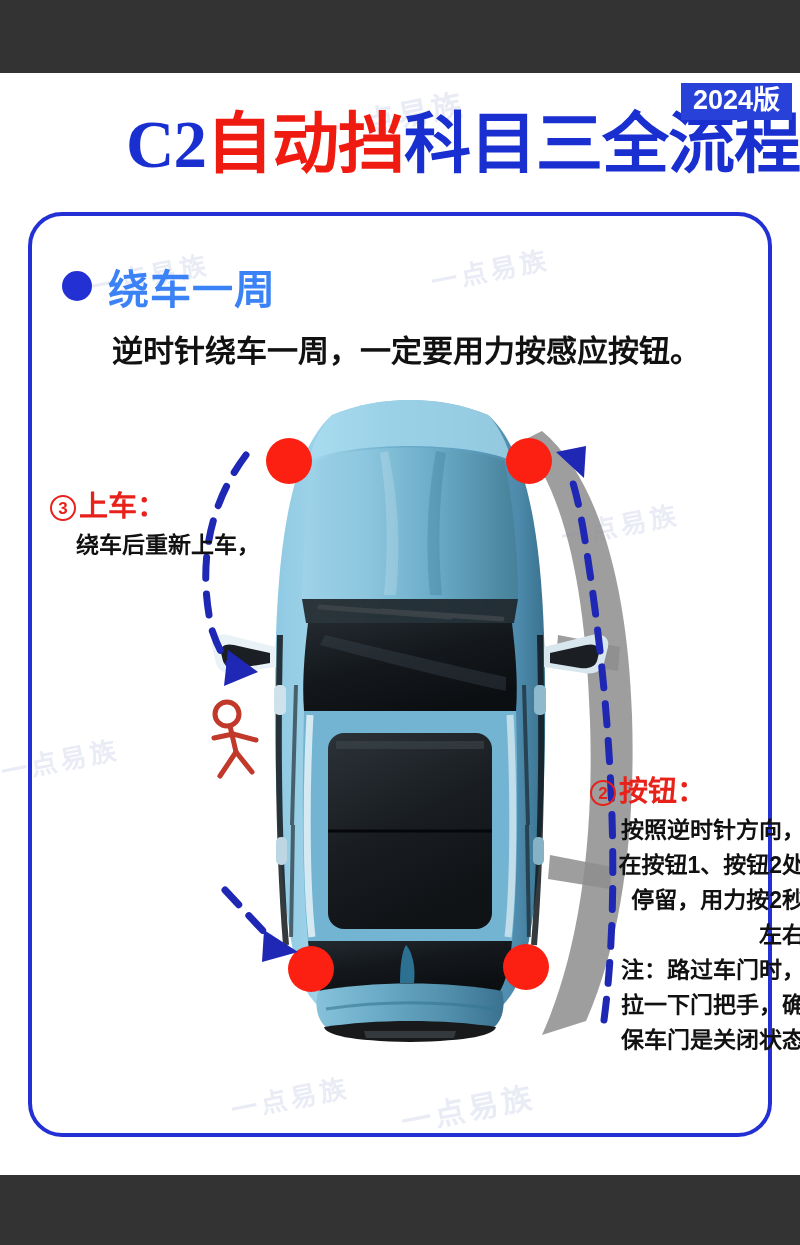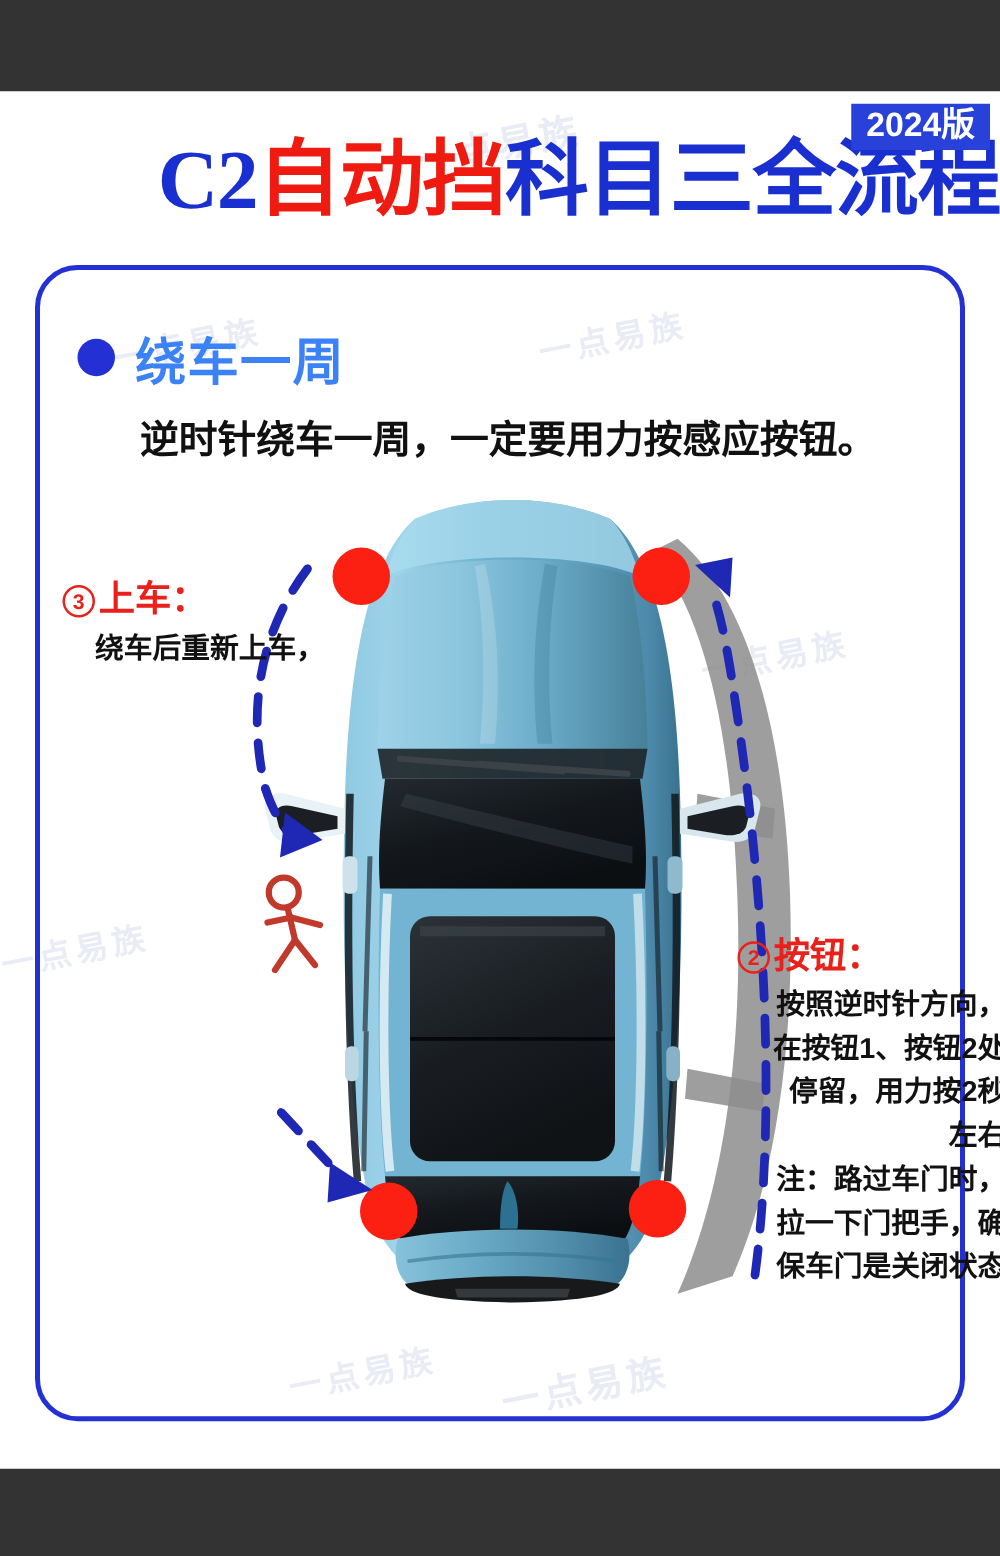--- a/index.html
+++ b/index.html
@@ -138,21 +138,21 @@
   }
   .dot.d-fl { left:266px; top:438px; }   
   .dot.d-fr { left:506px; top:438px; }   
   .dot.d-rl { left:288px; top:946px; }   
   .dot.d-rr { left:503px; top:944px; }   
 
   
   .arrows { position:absolute; left:0; top:0; width:800px; height:1245px; z-index:22; pointer-events:none; }
 
   
-  .note { position:absolute; z-index:25; }
+  .note { position:absolute; z-index:25;margin-top:27px; }
   .note-head {
     color:#e8211a;
     font-size:29px;
     font-weight:900;
     white-space:nowrap;
     margin-bottom:4px;
     letter-spacing:0px;
   }
   .note-head .circ {
     display:inline-block;

